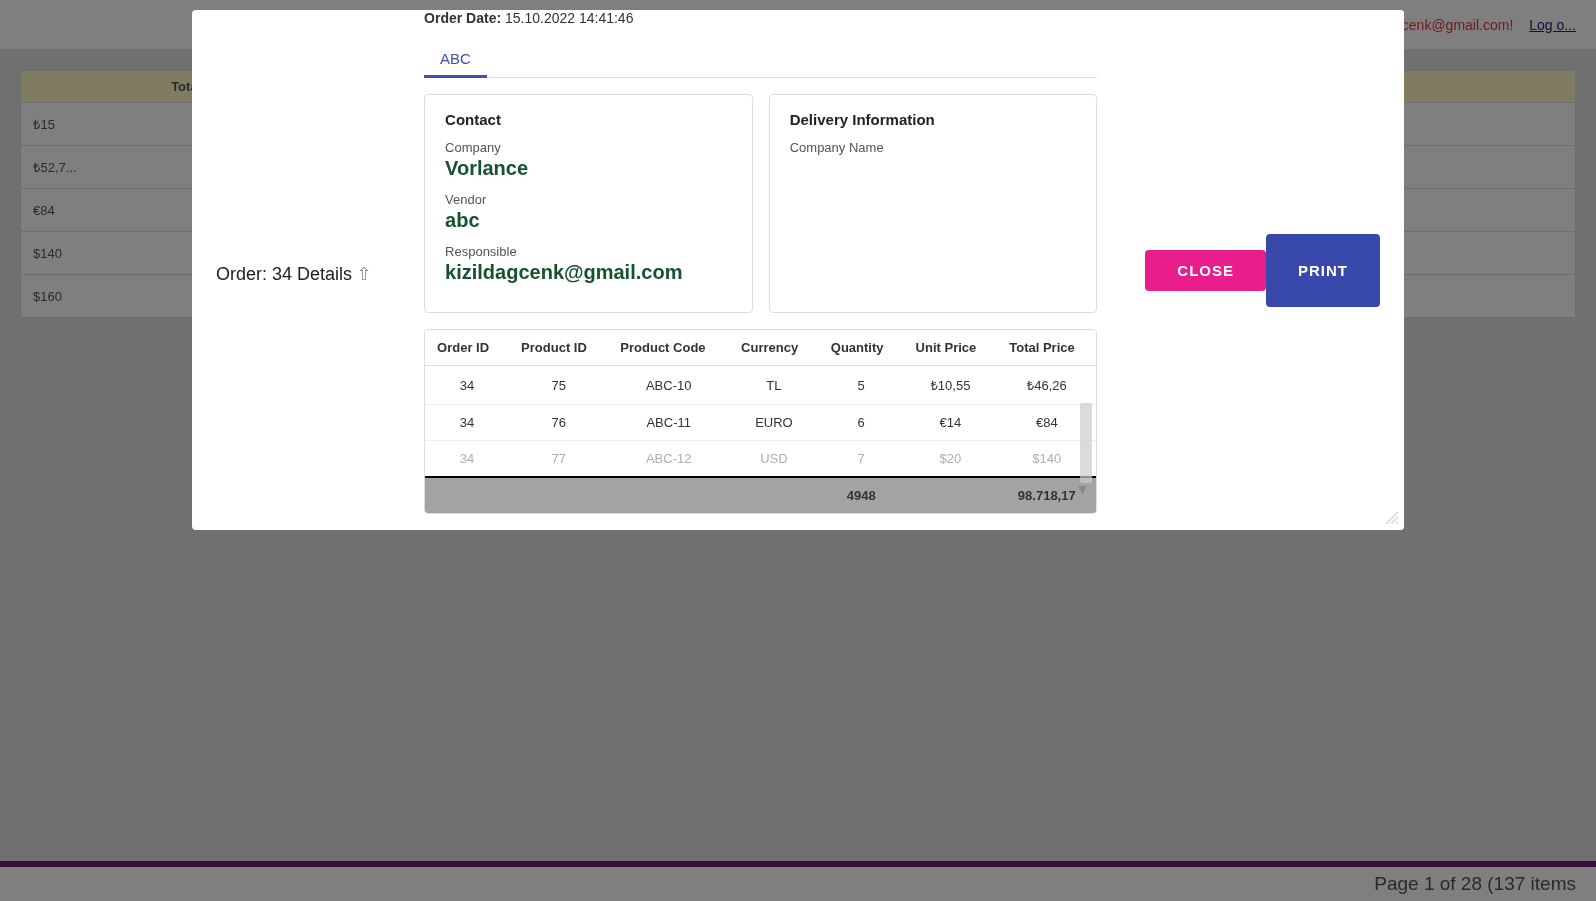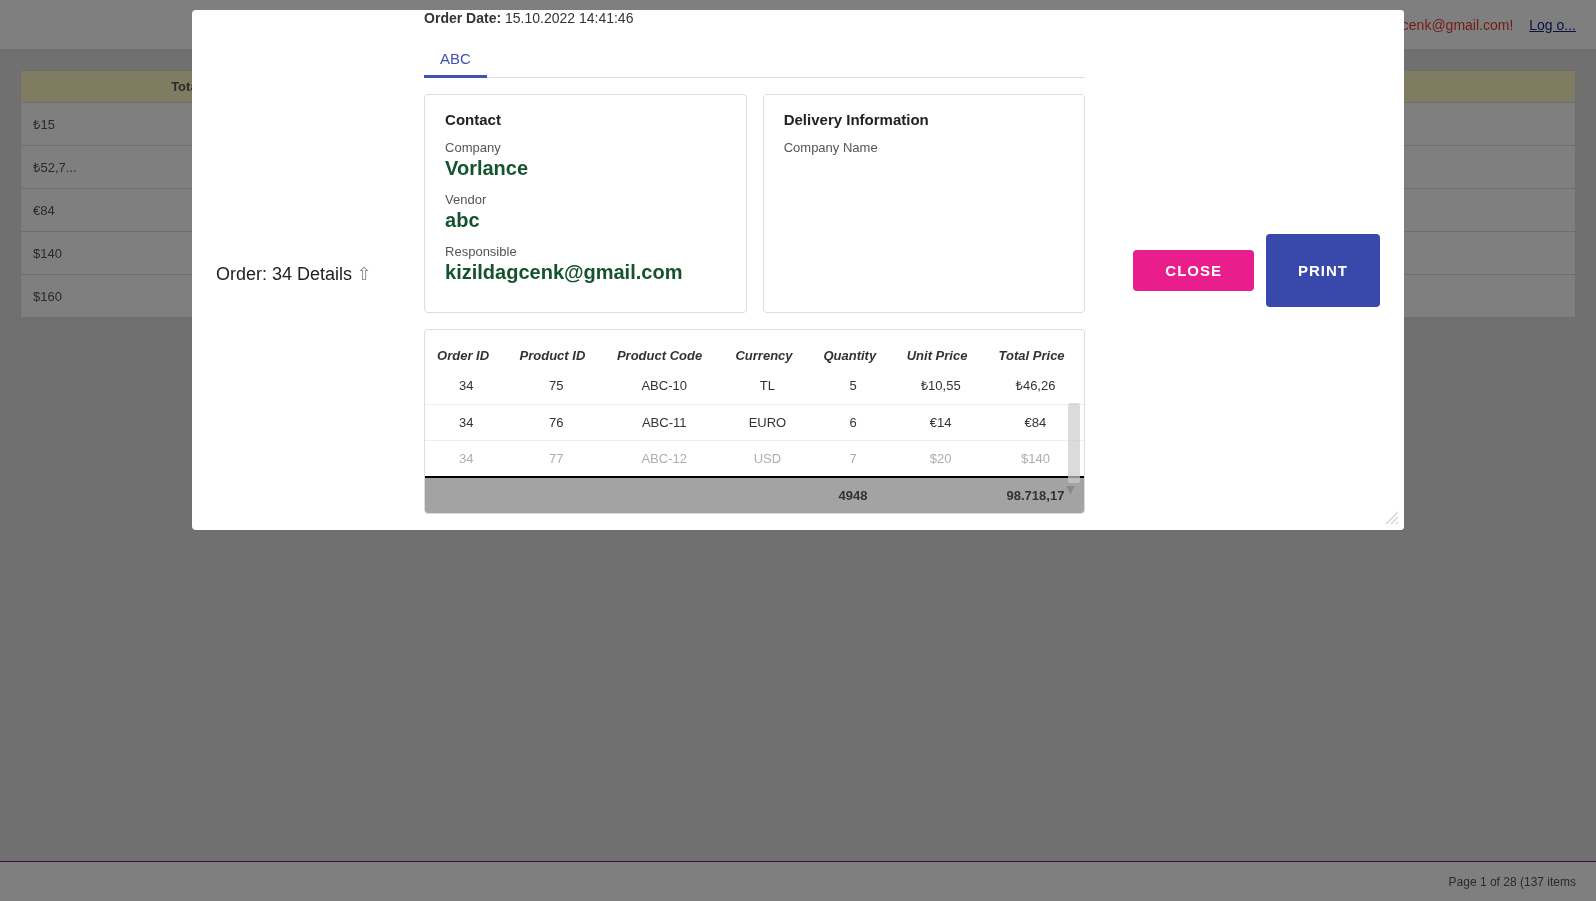--- a/index.html
+++ b/index.html
@@ -76,22 +76,22 @@
       font-size: 12px;
     }
 
     .bg-footer {
       height: 40px;
       background: #fff;
       display: flex;
       align-items: center;
       justify-content: flex-end;
       padding: 0 20px;
-      border-top: 1px solid #701a75;
-      font-size: 12px;
+      border-top: 6px solid #701a75;
+      font-size: 19px;
       color: #555;
     }
 
     
     .overlay {
       position: absolute;
       top: 0; left: 0; right: 0; bottom: 0;
       background: rgba(0,0,0,0.5);
       display: flex;
       align-items: flex-start;
@@ -231,23 +231,22 @@
     }
 
     .order-table th {
       background: #fff;
       font-weight: 600;
       color: #333;
       padding: 10px 12px;
       border-bottom: 1px solid #ddd;
       text-align: left;
       position: sticky;
-      top: 8px;
+      top: 0;
       z-index: 1;
-      font-style: italic;
     }
 
     .order-table td {
       padding: 10px 12px;
       border-bottom: 1px solid #eee;
       color: #333;
       text-align: center;
     }
 
     .order-table tr:last-child td {
@@ -267,21 +266,20 @@
       font-weight: 700;
       padding: 10px 12px;
     }
 
     
     .modal-footer {
       padding: 16px 24px;
       display: flex;
       align-items: center;
       justify-content: flex-end;
-      gap: 12px;
       background: #fff;
     }
 
     .btn-close {
       background: #e91e8c;
       color: #fff;
       border: none;
       border-radius: 4px;
       padding: 12px 32px;
       font-size: 15px;

